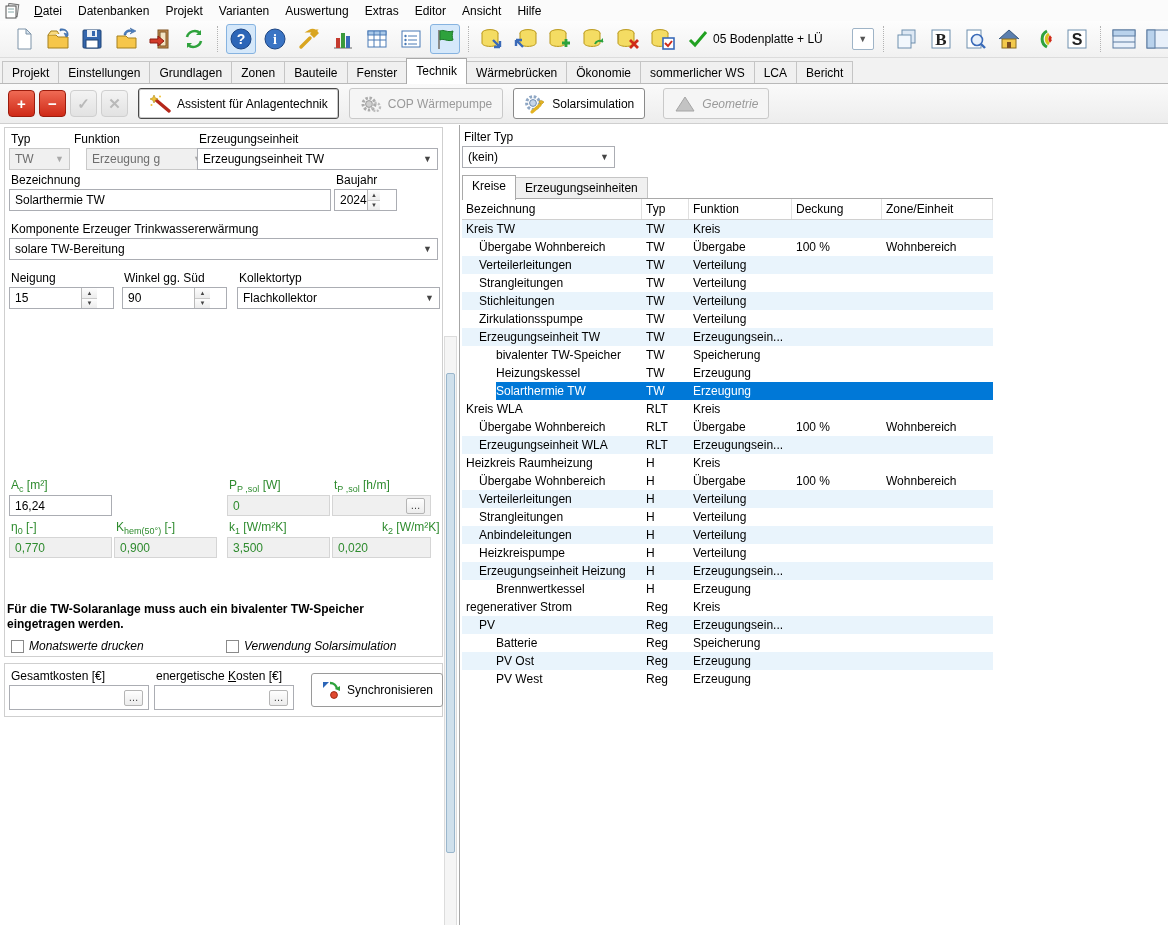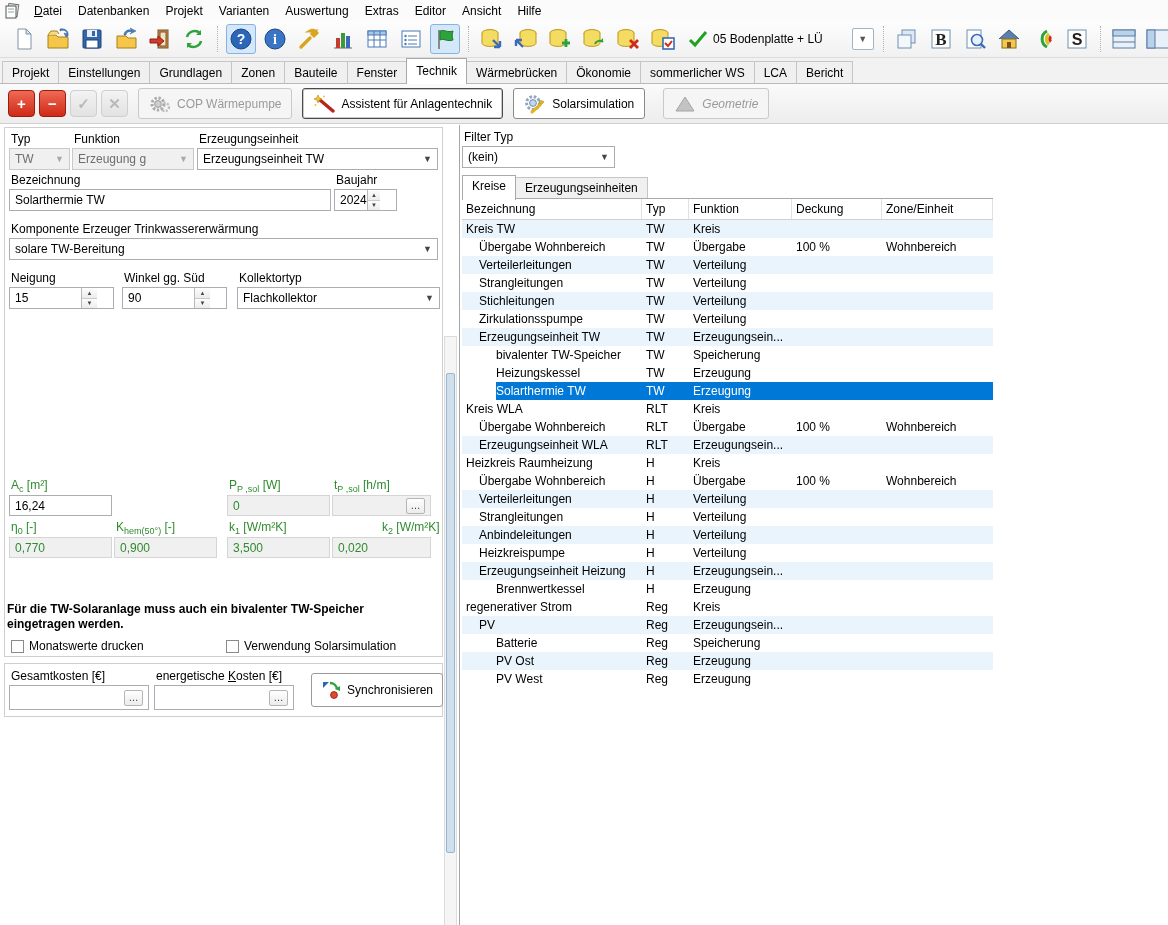--- a/index.html
+++ b/index.html
@@ -60,21 +60,21 @@
   .spin .btns { width:16px; height:100%; border-left:1px solid #b9b9b9; display:flex; flex-direction:column; }
   .spin .btns span { flex:1; display:flex; align-items:center; justify-content:center; font-size:6px; color:#444;
     background:linear-gradient(#fdfdfd,#ececec); }
   .spin .btns span:first-child { border-bottom:1px solid #c9c9c9; }
   .gfield { background:#f0f0f0; border-color:#d5d5d5; color:#2e8b2e;text-align:right; }
   .gfield.white { background:#fff; border-color:#abadb3; color:#000; }
   .dots { margin-left:auto; width:19px; height:16px; border:1px solid #b5b5b5; border-radius:2px;
     background:linear-gradient(#fefefe,#ececec); display:flex; align-items:center; justify-content:center;
     font-size:10px; color:#333; line-height:8px;}
   .warn { position:absolute; font-weight:bold; width:424px; line-height:15px; }
-  .cbrow { position:absolute; display:flex; align-items:center; gap:5px; }
+  .cbrow { position:absolute; display:flex; align-items:center; gap:5px;font-style:italic; }
   .cbbox { width:13px; height:13px; border:1px solid #8a8a8a; background:#fff; }
   .syncbtn { position:absolute; height:34px; background:#fff; border:1px solid #9a9a9a; border-radius:3px;
     display:flex; align-items:center; gap:6px; padding:0 9px; }
 
   
   .vscroll { position:absolute; width:13px; background:#f5f5f5; border:1px solid #dcdcdc; }
   .vthumb { position:absolute; left:1px; right:1px; background:#cfe0ec; border:1px solid #9ab6cc; border-radius:2px; }
   .vdivider { position:absolute; top:0; bottom:0; width:1px; background:#a6a6a6; }
 
   
@@ -347,36 +347,36 @@
         <span class="mtab">LCA</span>
         <span class="mtab">Bericht</span>
       </div>
     </div>
 
   <div class="techbar">
     <span class="sqbtn red">+</span>
     <span class="sqbtn red">−</span>
     <span class="sqbtn dis">✓</span>
     <span class="sqbtn dis">✕</span>
-    <span class="techbtn disabled">
-      <svg width="22" height="20" viewBox="0 0 22 20">
-          <circle cx="9" cy="10" r="6" fill="none" stroke="#ababab" stroke-width="3" stroke-dasharray="2.4 1.6"></circle>
-          <circle cx="9" cy="10" r="3.4" fill="#cfcfcf" stroke="#9a9a9a"></circle>
-          <circle cx="16" cy="13" r="4" fill="none" stroke="#bdbdbd" stroke-width="2.4" stroke-dasharray="2 1.4"></circle>
-        </svg>
-      <span>COP Wärmepumpe</span>
-    </span>
     <span class="techbtn primary">
       <svg width="22" height="20" viewBox="0 0 22 20">
           <line x1="7" y1="6" x2="20" y2="17" stroke="#b5271a" stroke-width="3.4" stroke-linecap="round"></line>
           <path d="M5 1l1.2 2.8L9 5 6.2 6.2 5 9 3.8 6.2 1 5l2.8-1.2z" fill="#f0c33a" stroke="#b08a14" stroke-width="0.6"></path>
           <circle cx="11" cy="2.5" r="1" fill="#f0c33a"></circle>
           <circle cx="2.5" cy="11" r="1" fill="#f0c33a"></circle>
         </svg>
       <span>Assistent für Anlagentechnik</span>
+    </span>
+    <span class="techbtn disabled">
+      <svg width="22" height="20" viewBox="0 0 22 20">
+          <circle cx="9" cy="10" r="6" fill="none" stroke="#ababab" stroke-width="3" stroke-dasharray="2.4 1.6"></circle>
+          <circle cx="9" cy="10" r="3.4" fill="#cfcfcf" stroke="#9a9a9a"></circle>
+          <circle cx="16" cy="13" r="4" fill="none" stroke="#bdbdbd" stroke-width="2.4" stroke-dasharray="2 1.4"></circle>
+        </svg>
+      <span>COP Wärmepumpe</span>
     </span>
     <span class="techbtn">
       <svg width="22" height="20" viewBox="0 0 22 20">
           <circle cx="9" cy="9" r="6.4" fill="none" stroke="#8fa7c4" stroke-width="3" stroke-dasharray="2.6 1.7"></circle>
           <circle cx="9" cy="9" r="3.4" fill="#c6d6ea" stroke="#6e8bb0"></circle>
           <path d="M8 18l8-7" stroke="#e3b322" stroke-width="3" stroke-linecap="round"></path>
           <path d="M15 7a4 4 0 0 1 5 1l-2.4 2.4L15.4 9z" fill="#e3b322" stroke="#a8830f" stroke-width="0.5"></path>
         </svg>
       <span>Solarsimulation</span>
     </span>
@@ -390,21 +390,21 @@
 
   <div class="content">
 
     <div class="groupbox" style="left:4px; top:2px; width:439px; height:530px;">
       <label class="flabel" style="left:6px; top:4px;">Typ</label>
       <div class="combo disabled" style="left:4px; top:20px; width:61px;">
         <span>TW</span>
           <span class="chev">▼</span>
       </div>
       <label class="flabel" style="left:69px; top:4px;">Funktion</label>
-      <div class="combo disabled" style="left:67px; top:20px; width:122px;">
+      <div class="combo disabled" style="left:81px; top:20px; width:122px;">
         <span>Erzeugung g</span>
           <span class="chev">▼</span>
       </div>
       <label class="flabel" style="left:194px; top:4px;">Erzeugungseinheit</label>
       <div class="combo" style="left:192px; top:20px; width:241px;">
         <span>Erzeugungseinheit TW</span>
           <span class="chev">▼</span>
       </div>
 
       <label class="flabel" style="left:6px; top:45px;">Bezeichnung</label>

